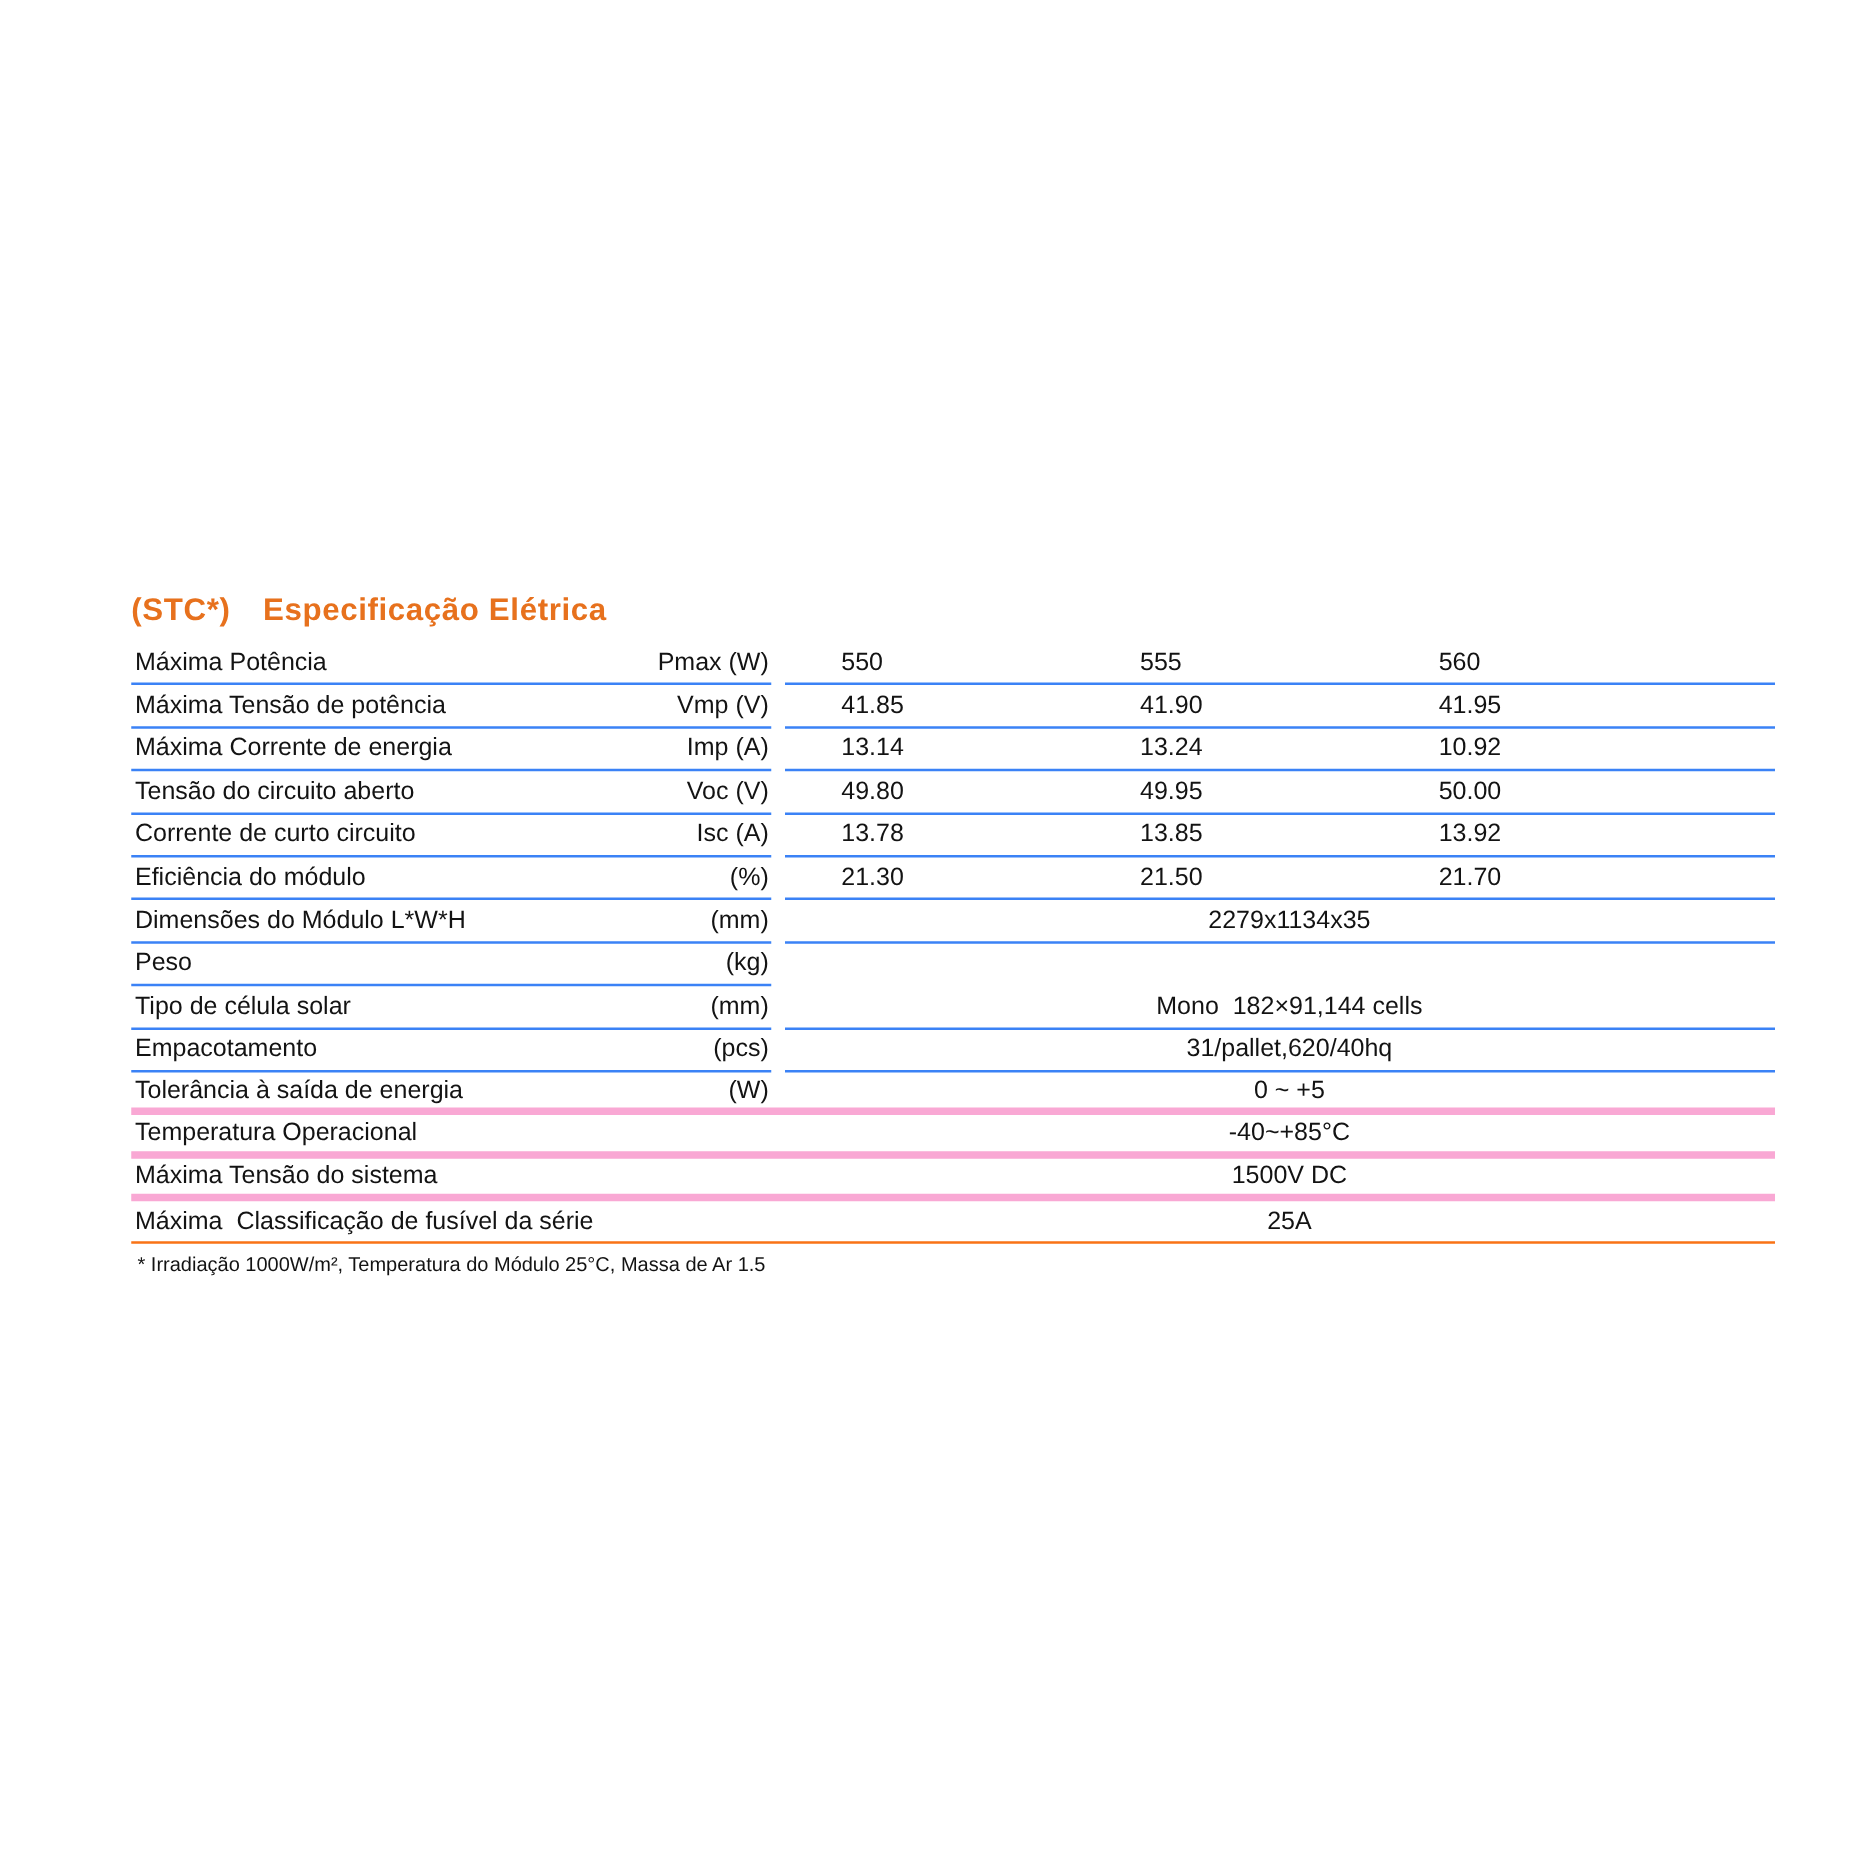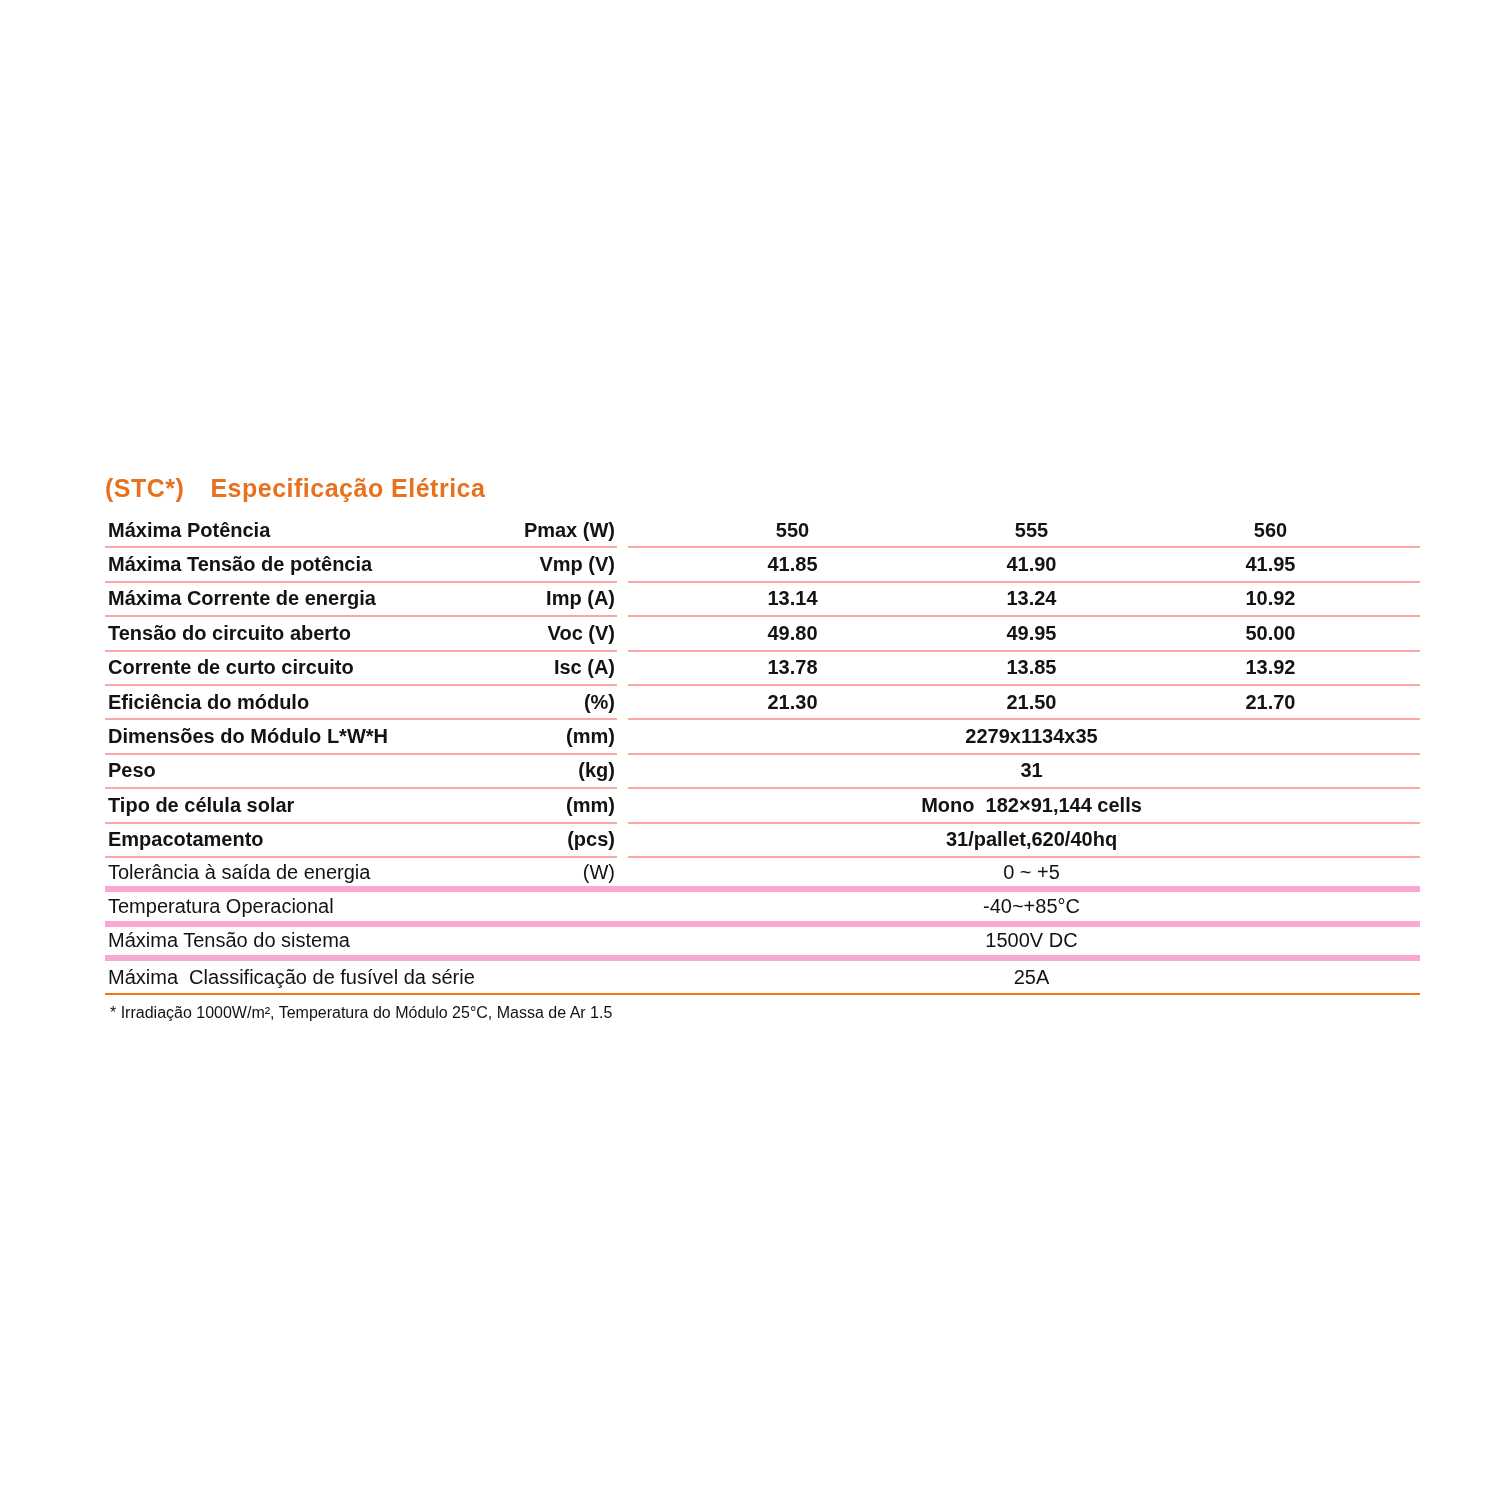--- a/index.html
+++ b/index.html
@@ -52,43 +52,41 @@
   }
   .row .right {
     flex: 1;
     box-sizing: border-box;
     display: flex;
     align-items: center;
     padding: 0 30px 0 45px;
   }
   .row.split .left,
   .row.split .right {
-    border-bottom: 2px solid #fca5a5;
-    font-weight: bold;
+    border-bottom: 2px solid #3b82f6;
   }
   .row.full {
     border-bottom: 6px solid #f9a8d4;
   }
   .row.last {
     border-bottom: 2px solid #f97316;
   }
   .label {
     white-space: pre;
   }
   .unit {
     white-space: pre;
     text-align: left;
   }
   .cols {
     width: 100%;
     display: flex;
   }
   .val {
     width: 33.333%;
-    text-align: center;
   }
   .merged {
     width: 100%;
     text-align: center;
     white-space: pre;
   }
   .footnote {
     margin-top: 9px;
     padding-left: 5px;
     font-size: 16px;
@@ -199,23 +197,20 @@
       <div class="right">
         <span class="merged">2279x1134x35</span>
       </div>
     </div>
 
     <div class="row split">
       <div class="left">
         <span class="label">Peso</span>
         <span class="unit">(kg)</span>
       </div>
-      <div class="right">
-        <span class="merged">31</span>
-      </div>
     </div>
 
     <div class="row split">
       <div class="left">
         <span class="label">Tipo de célula solar</span>
         <span class="unit">(mm)</span>
       </div>
       <div class="right">
         <span class="merged">Mono  182×91,144 cells</span>
       </div>

